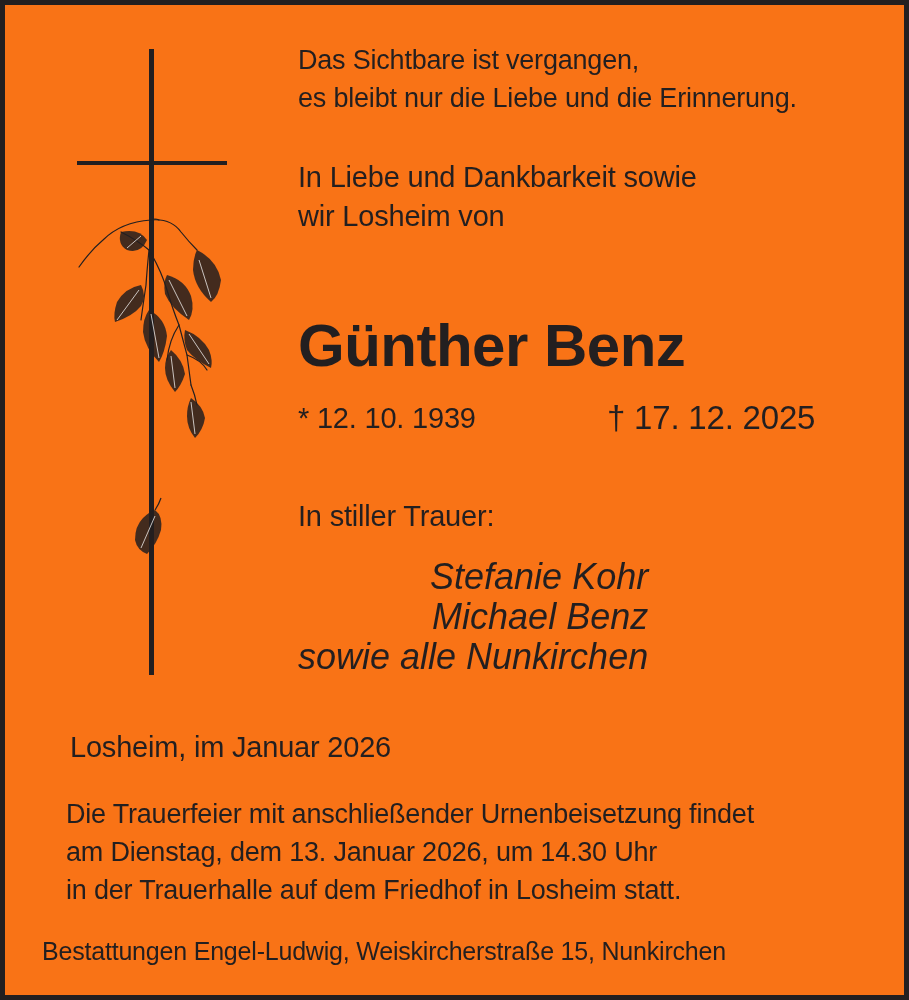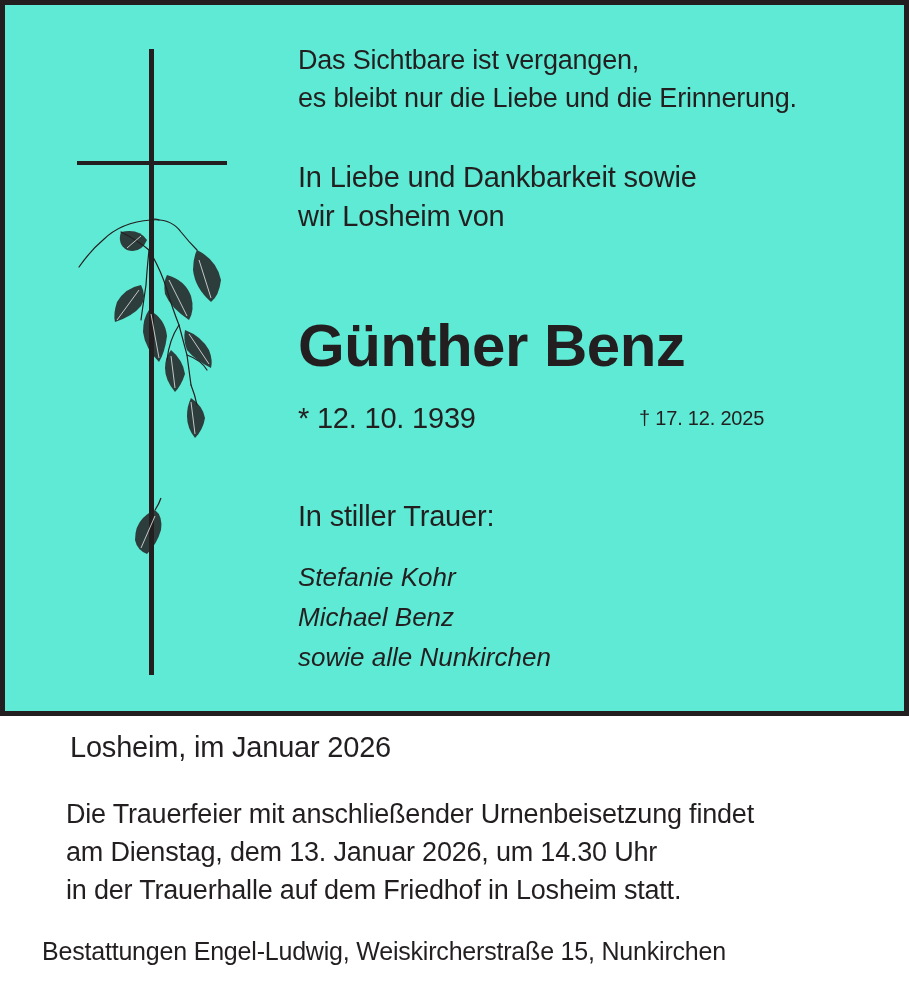--- a/index.html
+++ b/index.html
@@ -11,24 +11,24 @@
       width: 909px;
       height: 1000px;
       position: relative;
       overflow: hidden;
       font-family: "Liberation Sans", "DejaVu Sans", sans-serif;
       color: #231f20;
     }
     .frame {
       position: absolute;
       left: 0; top: 0;
-      width: 909px; height: 716px;
+      width: 909px; height: 1000px;
       box-sizing: border-box;
       border: 5px solid #231f20;
-      background: #5eead4;
+      background: #f97316;
     }
     .cross-v {
       position: absolute;
       left: 144px; top: 44px;
       width: 5px; height: 626px;
       background: #231f20;
     }
     .cross-h {
       position: absolute;
       left: 72px; top: 156px;
@@ -52,29 +52,30 @@
     .name {
       position: absolute;
       left: 293px; top: 306px;
       font-size: 60px;
       line-height: 70px;
       font-weight: bold;
       letter-spacing: -0.5px;
       white-space: nowrap;
     }
     .birth { left: 293px; top: 394px; font-size: 29px; }
-    .death { left: 602px; top: 394px; font-size: 20px; margin-left: 32px; }
+    .death { left: 602px; top: 394px; font-size: 33px; }
     .mourn-label { left: 293px; top: 492px; font-size: 29px; }
     .mourners {
       position: absolute;
       left: 293px; top: 552px;
-      font-size: 26px;
+      font-size: 36px;
       line-height: 40px;
       font-style: italic;
       white-space: nowrap;
+      text-align: right;
     }
     .place { left: 37px; top: 723px; font-size: 29px; margin-left: 28px; }
     .service { left: 37px; top: 790px; font-size: 27px; line-height: 38px; margin-left: 24px; }
     .undertaker { left: 37px; top: 929px; font-size: 25px; line-height: 34px; }
     .line { display: block; }
   </style>
 </head>
 <body>
 
 <div class="frame">

